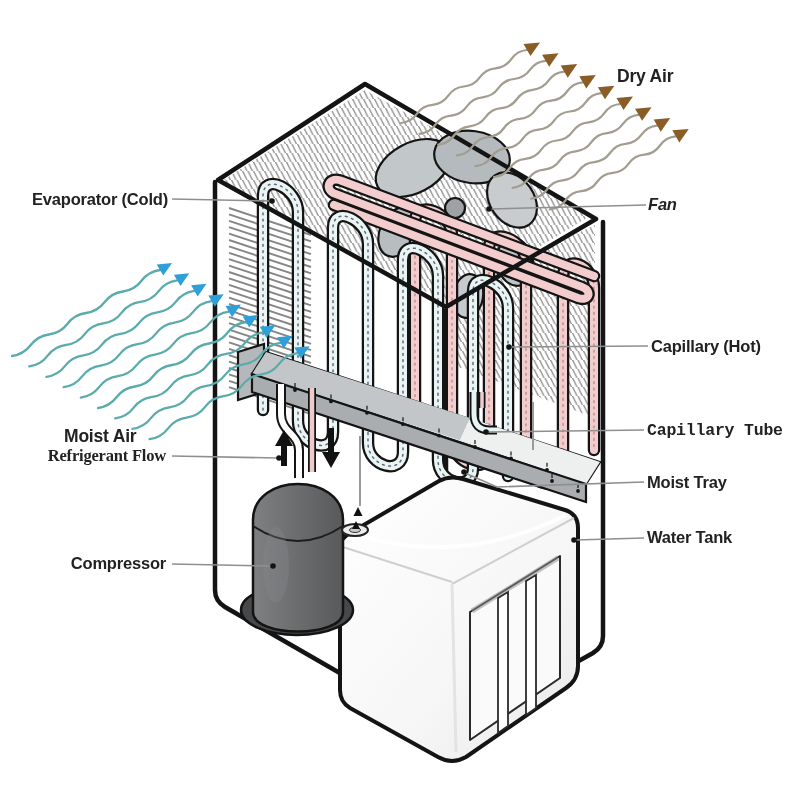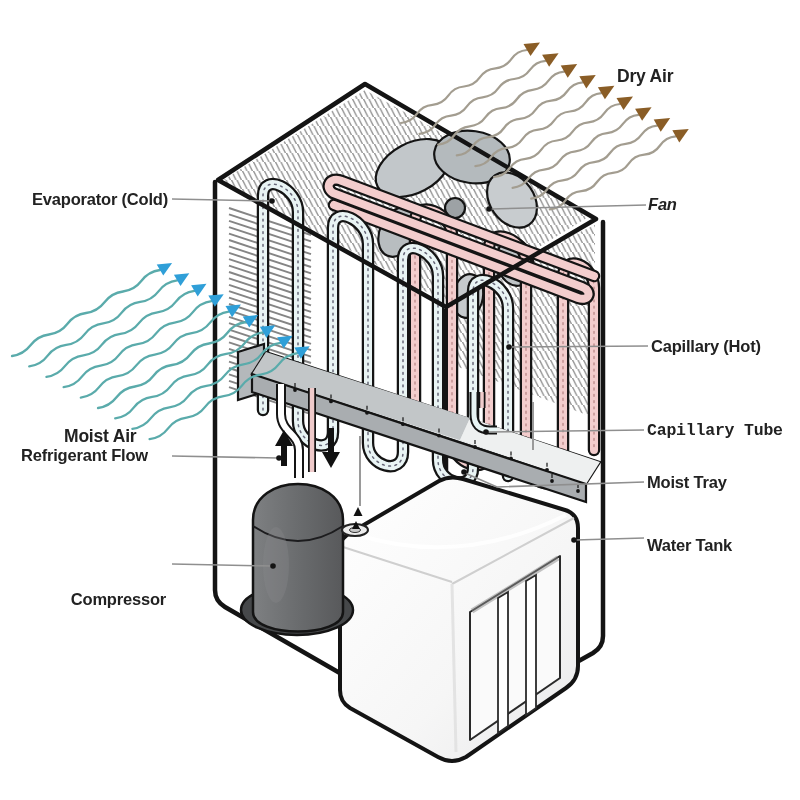--- a/index.html
+++ b/index.html
@@ -240,19 +240,19 @@
     <circle cx="464" cy="472" r="2.8"></circle>
         <circle cx="574" cy="540" r="2.8"></circle>
   </g>
 </svg>
 
 <div class="lbl lbl-r" style="right:632px;top:190px;">Evaporator (Cold)</div>
 <div class="lbl" style="left:648px;top:195px;font-style:italic;">Fan</div>
 <div class="lbl" style="left:651px;top:337px;">Capillary (Hot)</div>
 <div class="lbl" style="left:647px;top:421px;font-family:Liberation Mono, monospace;">Capillary Tube</div>
 <div class="lbl" style="left:647px;top:473px;">Moist Tray</div>
-<div class="lbl" style="left:647px;top:528px;margin-top:8px;">Water Tank</div>
-<div class="lbl lbl-r" style="right:652px;top:446px;">Refrigerant Flow</div>
-<div class="lbl lbl-r" style="right:634px;top:554px;margin-top:36px;">Compressor</div>
+<div class="lbl" style="left:647px;top:528px;">Water Tank</div>
+<div class="lbl lbl-r" style="right:634px;top:446px;font-family:Liberation Serif, serif;">Refrigerant Flow</div>
+<div class="lbl lbl-r" style="right:634px;top:554px;">Compressor</div>
 <div class="lbl air" style="left:64px;top:382px;margin-top:44px;">Moist Air</div>
 <div class="lbl air" style="left:617px;top:66px;">Dry Air</div>
 
 </div>
 
 </body></html>

